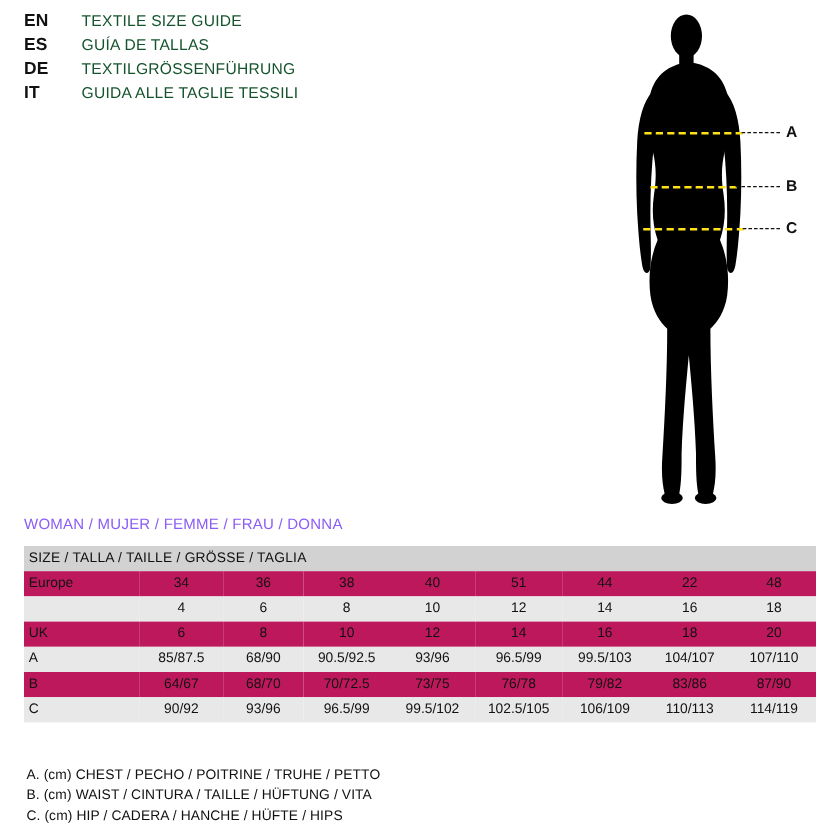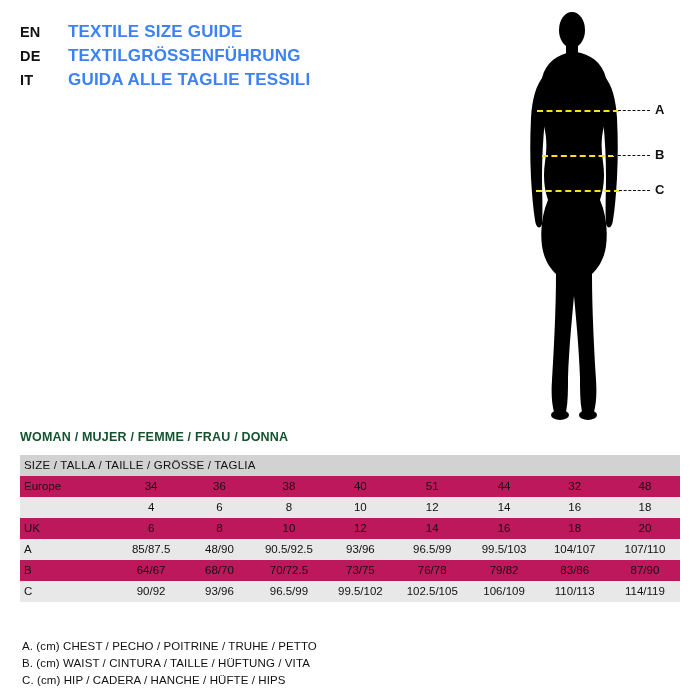--- a/index.html
+++ b/index.html
@@ -18,40 +18,40 @@
   .page {
     position: relative;
     width: 700px;
     height: 700px;
   }
 
   
   .title-block {
     position: absolute;
     left: 20px;
-    top: 22px;
+    top: 10px;
     width: 470px;
   }
   .title-row {
     display: flex;
     align-items: baseline;
     margin-bottom: 4px;
   }
   .title-lang {
     width: 48px;
     font-size: 14.5px;
     font-weight: bold;
     letter-spacing: 0.2px;
     color: #111;
   }
   .title-text {
-    font-size: 17px;
-    font-weight: bold;
+    font-size: 13px;
+    font-weight: normal;
     letter-spacing: 0.2px;
-    color: #3b82f6;
+    color: #14532d;
     white-space: nowrap;
   }
 
   
   .figure-area {
     position: absolute;
     left: 490px;
     top: 0px;
     width: 210px;
     height: 440px;
@@ -77,23 +77,23 @@
     font-weight: bold;
     color: #111;
   }
 
   
   .woman-head {
     position: absolute;
     left: 20px;
     top: 430px;
     font-size: 12.5px;
-    font-weight: bold;
+    font-weight: normal;
     letter-spacing: 0.2px;
-    color: #14532d;
+    color: #8b5cf6;
   }
   table.size-table {
     position: absolute;
     left: 20px;
     top: 455px;
     width: 660px;
     border-collapse: collapse;
     font-size: 11.5px;
     color: #111;
   }
@@ -133,20 +133,24 @@
 </style>
 </head>
 <body>
 
 <div class="page">
 
   <div class="title-block">
     <div class="title-row">
       <span class="title-lang">EN</span>
       <span class="title-text">TEXTILE SIZE GUIDE</span>
+    </div>
+    <div class="title-row">
+      <span class="title-lang">ES</span>
+      <span class="title-text">GUÍA DE TALLAS</span>
     </div>
     <div class="title-row">
       <span class="title-lang">DE</span>
       <span class="title-text">TEXTILGRÖSSENFÜHRUNG</span>
     </div>
     <div class="title-row">
       <span class="title-lang">IT</span>
       <span class="title-text">GUIDA ALLE TAGLIE TESSILI</span>
     </div>
   </div>
@@ -229,21 +233,21 @@
       </tr>
 
       <tr class="band-white">
         <td class="label-col">Europe</td>
         <td class="val">34</td>
         <td class="val">36</td>
         <td class="val">38</td>
         <td class="val">40</td>
         <td class="val">51</td>
         <td class="val">44</td>
-        <td class="val">32</td>
+        <td class="val">22</td>
         <td class="val">48</td>
       </tr>
 
 
       <tr class="band-grey">
         <td class="label-col"></td>
         <td class="val">4</td>
         <td class="val">6</td>
         <td class="val">8</td>
         <td class="val">10</td>
@@ -261,21 +265,21 @@
         <td class="val">12</td>
         <td class="val">14</td>
         <td class="val">16</td>
         <td class="val">18</td>
         <td class="val">20</td>
       </tr>
 
       <tr class="band-grey">
         <td class="label-col">A</td>
         <td class="val">85/87.5</td>
-        <td class="val">48/90</td>
+        <td class="val">68/90</td>
         <td class="val">90.5/92.5</td>
         <td class="val">93/96</td>
         <td class="val">96.5/99</td>
         <td class="val">99.5/103</td>
         <td class="val">104/107</td>
         <td class="val">107/110</td>
       </tr>
 
       <tr class="band-white">
         <td class="label-col">B</td>

